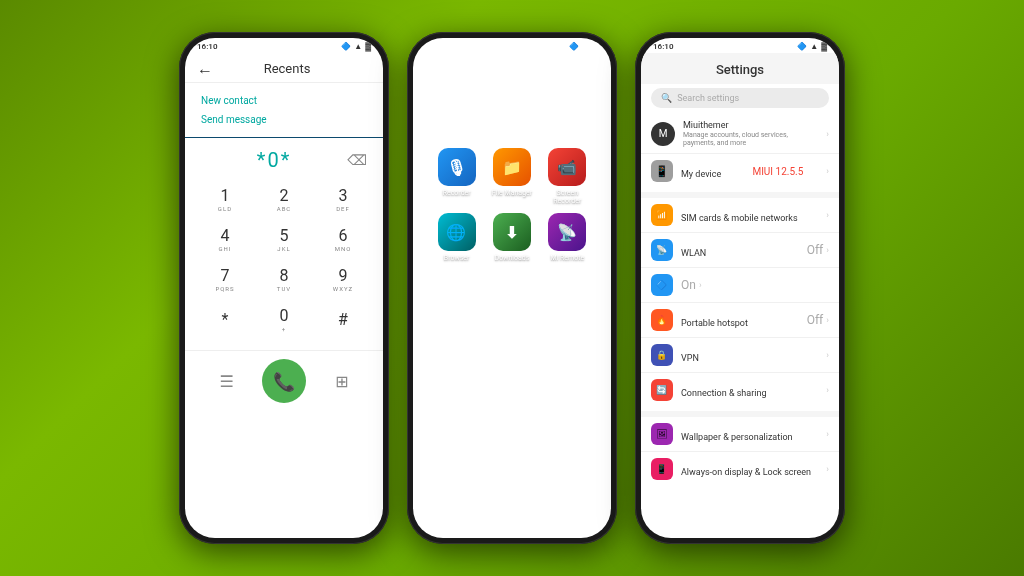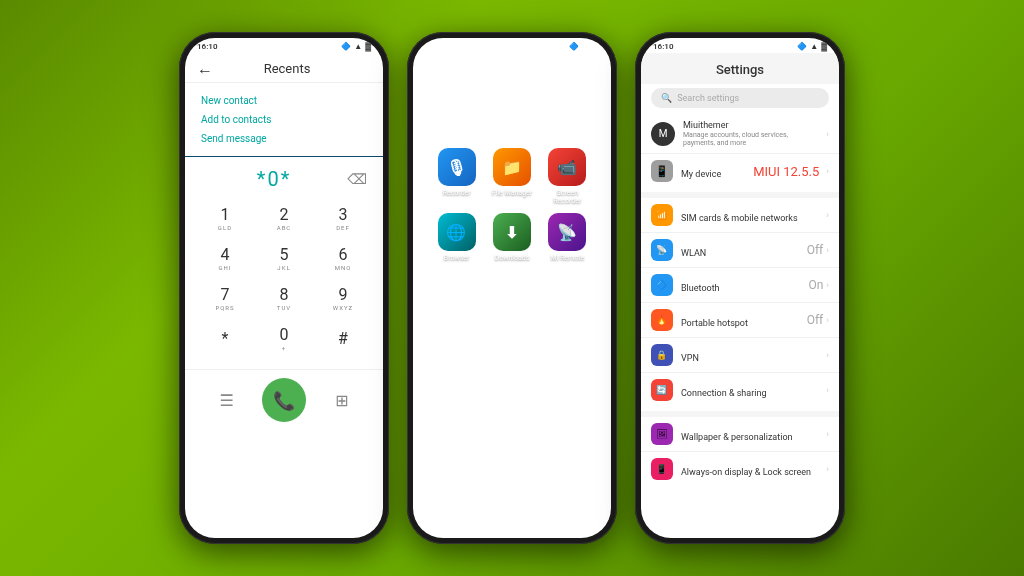--- a/index.html
+++ b/index.html
@@ -364,23 +364,23 @@
     .ic-wlan { background: #2196f3; }
     .ic-bt { background: #2196f3; }
     .ic-hotspot { background: #ff5722; }
     .ic-vpn { background: #3f51b5; }
     .ic-sharing { background: #f44336; }
     .ic-wallpaper { background: #9c27b0; }
     .ic-display { background: #e91e63; }
     .ic-device { background: #9e9e9e; }
 
     .miui-version {
-      font-size: 13px;
+      font-size: 10px;
       color: #f44336;
-      margin-right: 4px;
+      margin-right: 20px;
     }
   </style>
 </head>
 <body>
 
 <div class="phone-frame">
   <div class="phone-screen">
     <div class="status-bar dark">
       <span>16:10</span>
       <div class="status-icons">
@@ -388,21 +388,20 @@
         <span>▲</span>
         <span>▓</span>
       </div>
     </div>
     <div class="dialer-header">
       <span class="dialer-back">←</span>
       <span class="dialer-title">Recents</span>
     </div>
     <div class="dialer-actions">
       <span class="dialer-action-item">New contact</span>
-      <span class="dialer-action-item">Add to contacts</span>
       <span class="dialer-action-item">Send message</span>
     </div>
     <div class="dialer-input-area">
       <span class="dialer-input-text">*0*</span>
       <span class="dialer-backspace">⌫</span>
     </div>
     <div class="keypad">
       <div class="keypad-row">
         <div class="keypad-key">
             <span class="key-num">1</span>
@@ -569,23 +568,20 @@
         <div class="settings-item-content">
           <span class="settings-item-title">WLAN</span>
         </div>
         <div class="settings-item-right">
           <span class="settings-item-value">Off</span>
           <span class="settings-chevron">›</span>
         </div>
       </div>
       <div class="settings-item">
         <div class="settings-icon ic-bt" style="font-size:9px;">🔷</div>
-        <div class="settings-item-content">
-          <span class="settings-item-title">Bluetooth</span>
-        </div>
         <div class="settings-item-right">
           <span class="settings-item-value">On</span>
           <span class="settings-chevron">›</span>
         </div>
       </div>
       <div class="settings-item">
         <div class="settings-icon ic-hotspot" style="font-size:9px;">🔥</div>
         <div class="settings-item-content">
           <span class="settings-item-title">Portable hotspot</span>
         </div>

